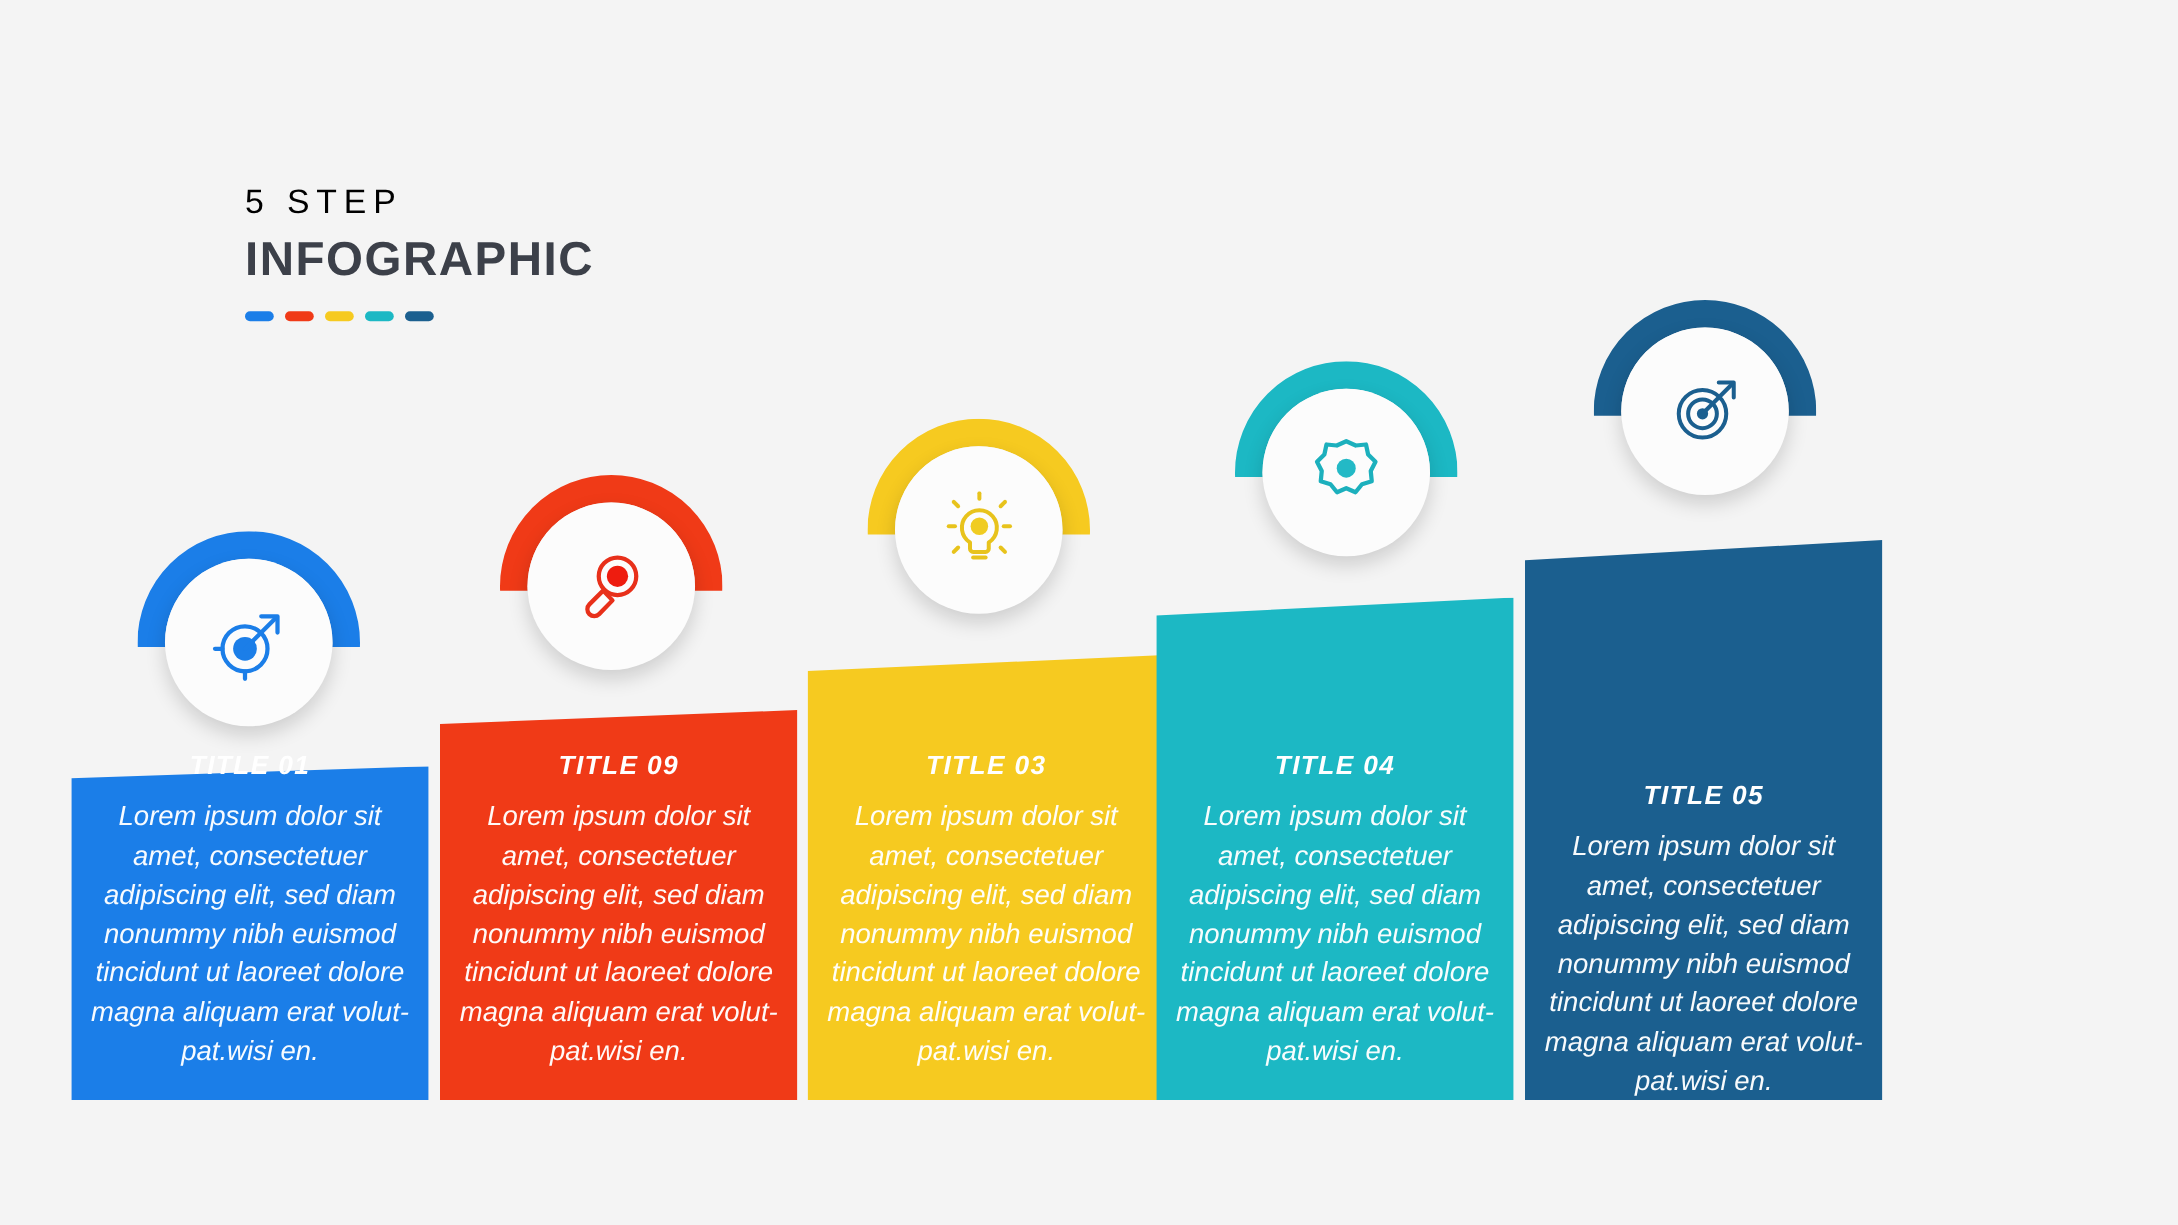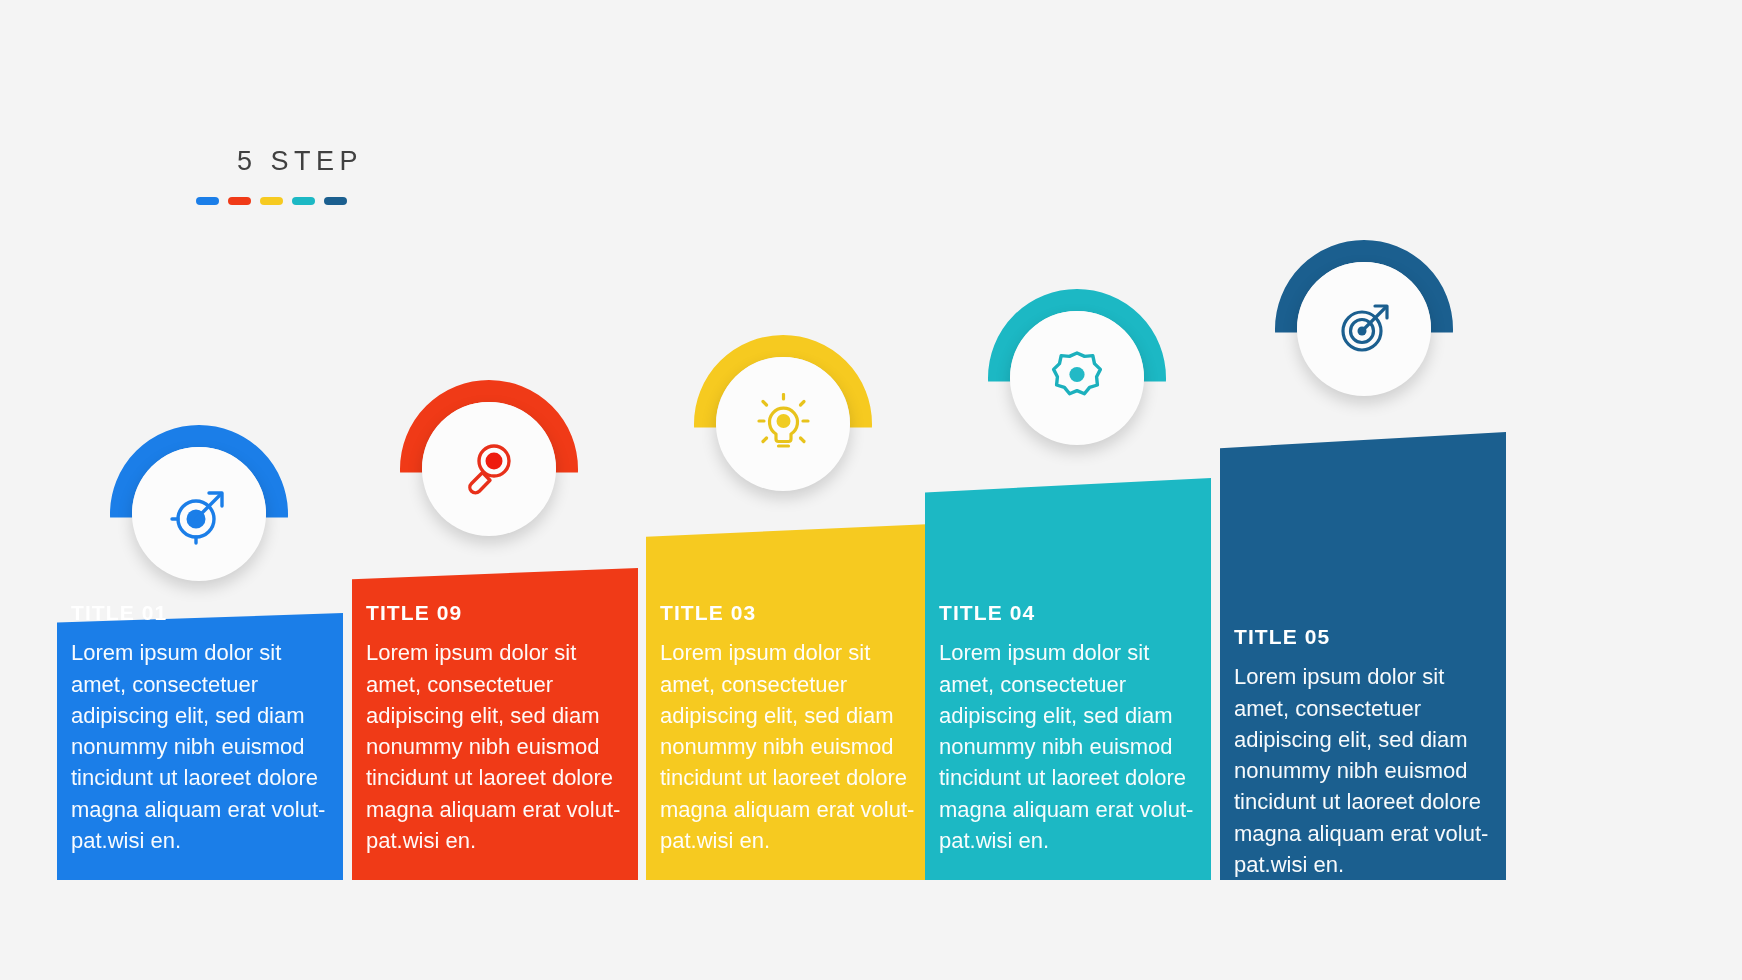--- a/index.html
+++ b/index.html
@@ -28,21 +28,21 @@
   
   .panel{position:absolute;}
   .panel .shape{
     position:absolute;left:0;top:0;width:100%;height:100%;
     -webkit-clip-path:polygon(0 3.6%,100% 0,100% 100%,0 100%);
     clip-path:polygon(0 3.6%,100% 0,100% 100%,0 100%);
   }
   .panel .content{
     position:absolute;left:0;right:0;bottom:0;
     padding:0 14px;
-    text-align:left;color:#fff;
+    text-align:center;color:#fff;font-style:italic;
   }
   .panel .ptitle{
     font-size:21px;font-weight:bold;letter-spacing:1.1px;
     margin-bottom:12px;
   }
   .panel .ptext{
     font-size:22px;line-height:1.42;font-weight:400;
     color:rgba(255,255,255,.97);
   }
 
@@ -67,21 +67,22 @@
     display:flex;align-items:center;justify-content:center;
   }
   .disc svg{display:block;}
 </style>
 </head>
 <body style="background: rgb(244, 244, 244);">
 
 <div id="stage">
 
   <div id="header">
-    <div id="eyebrow" style="color: #404040; margin-left: 41px;">5 STEP</div>
+    <div id="eyebrow" style="color: #000000;">5 STEP</div>
+    <div id="maintitle" style="color: rgb(60, 64, 73);">INFOGRAPHIC</div>
     <div id="dashes">
       <span class="dash" style="background: rgb(27, 126, 232);"></span>
       <span class="dash" style="background: rgb(240, 58, 23);"></span>
       <span class="dash" style="background: rgb(246, 202, 32);"></span>
       <span class="dash" style="background: rgb(28, 184, 196);"></span>
       <span class="dash" style="background: rgb(27, 95, 143);"></span>
     </div>
   </div>
 
   <div class="panel" style="left:57px;top:613px;width:286px;height:267px;">

